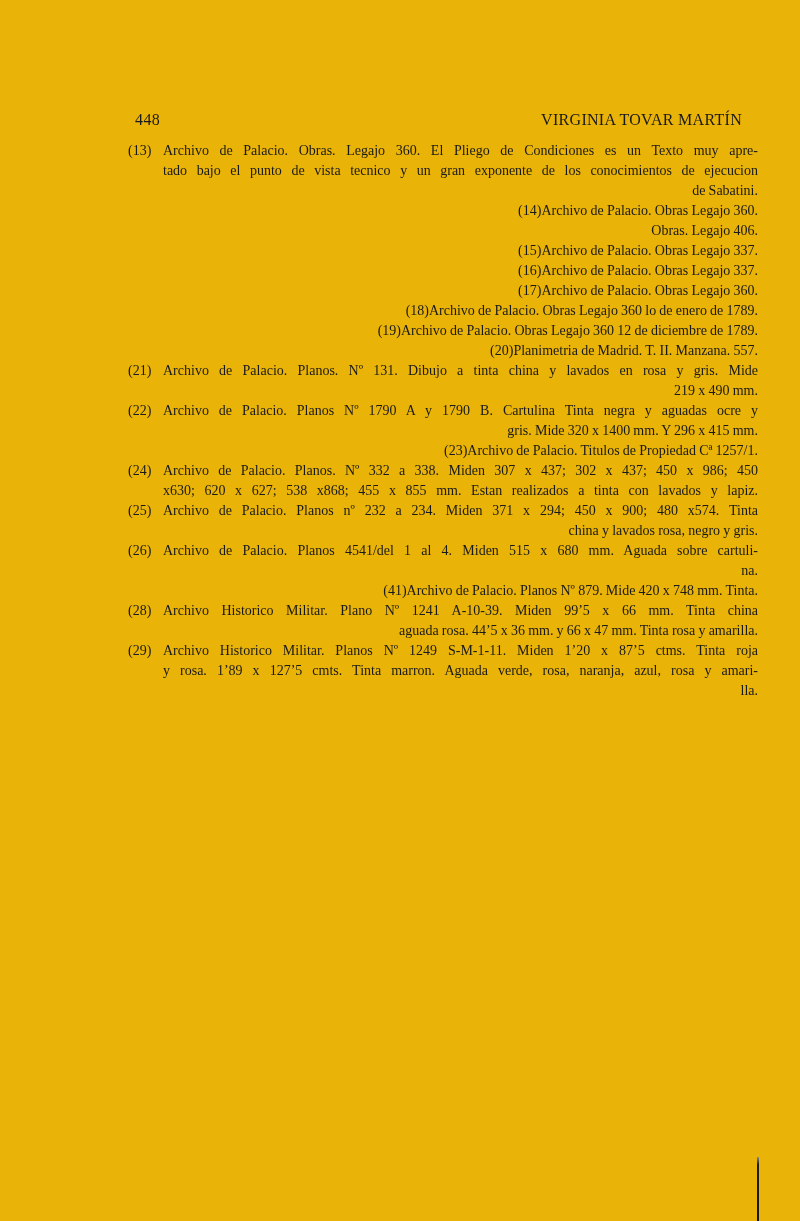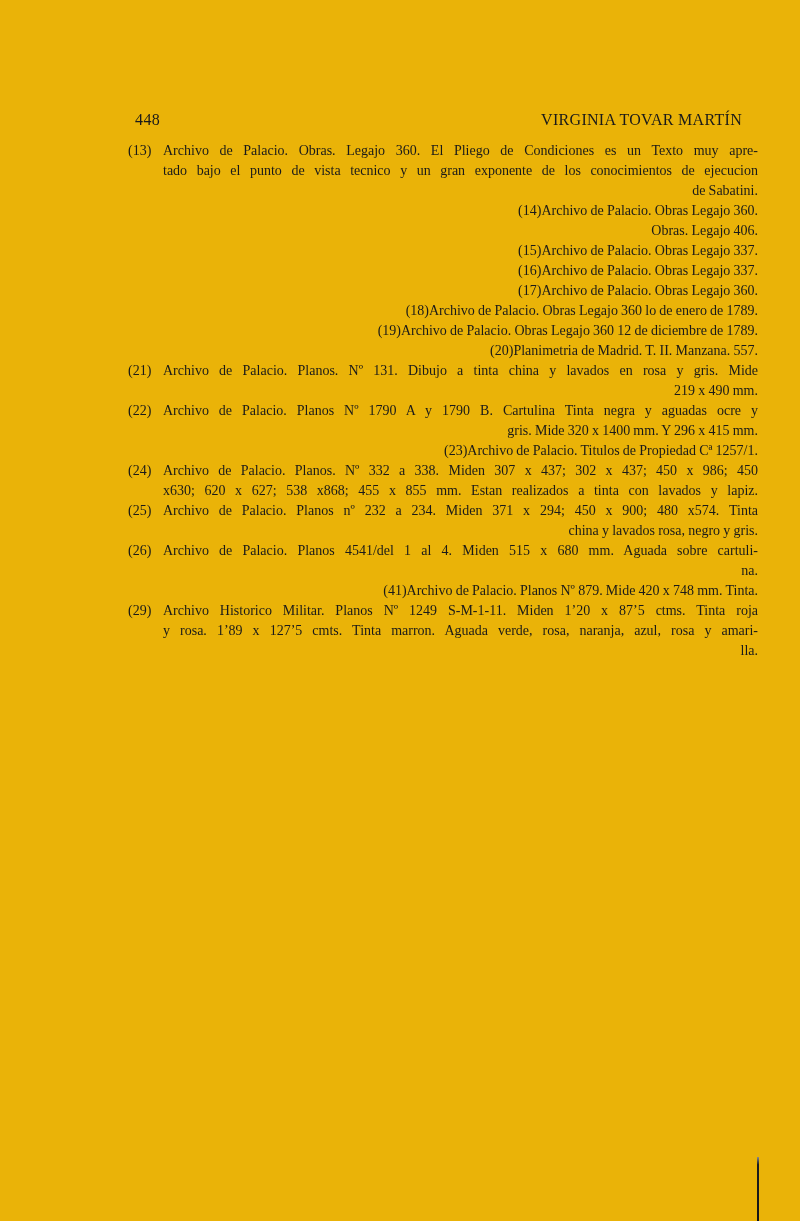--- a/index.html
+++ b/index.html
@@ -106,20 +106,24 @@
         <div class="fn-line cont">china y lavados rosa, negro y gris.</div>
       </div>
       <div class="fn-item">
         <div class="fn-line just"><span class="fn-label">(26)</span><span>Archivo de Palacio. Planos 4541/del 1 al 4. Miden 515 x 680 mm. Aguada sobre cartuli-</span></div>
         <div class="fn-line cont">na.</div>
       </div>
       <div class="fn-item">
         <div class="fn-line"><span class="fn-label">(41)</span><span>Archivo de Palacio. Planos Nº 879. Mide 420 x 748 mm. Tinta.</span></div>
       </div>
       <div class="fn-item">
+        <div class="fn-line just"><span class="fn-label">(28)</span><span>Archivo Historico Militar. Plano Nº 1241 A-10-39. Miden 99’5 x 66 mm. Tinta china</span></div>
+        <div class="fn-line cont">aguada rosa. 44’5 x 36 mm. y 66 x 47 mm. Tinta rosa y amarilla.</div>
+      </div>
+      <div class="fn-item">
         <div class="fn-line just"><span class="fn-label">(29)</span><span>Archivo Historico Militar. Planos Nº 1249 S-M-1-11. Miden 1’20 x 87’5 ctms. Tinta roja</span></div>
         <div class="fn-line just cont">y rosa. 1’89 x 127’5 cmts. Tinta marron. Aguada verde, rosa, naranja, azul, rosa y amari-</div>
         <div class="fn-line cont">lla.</div>
       </div>
     </main>
 
   <div class="scan-line"></div>
 
 </div>
 

